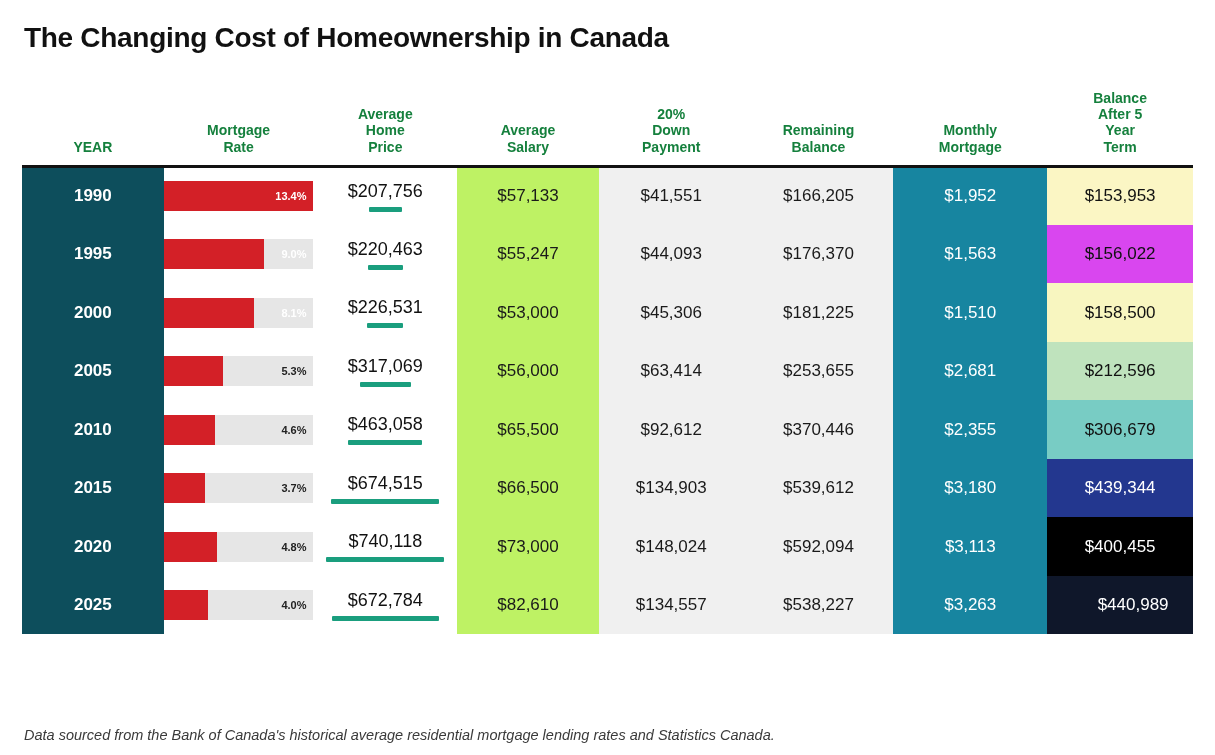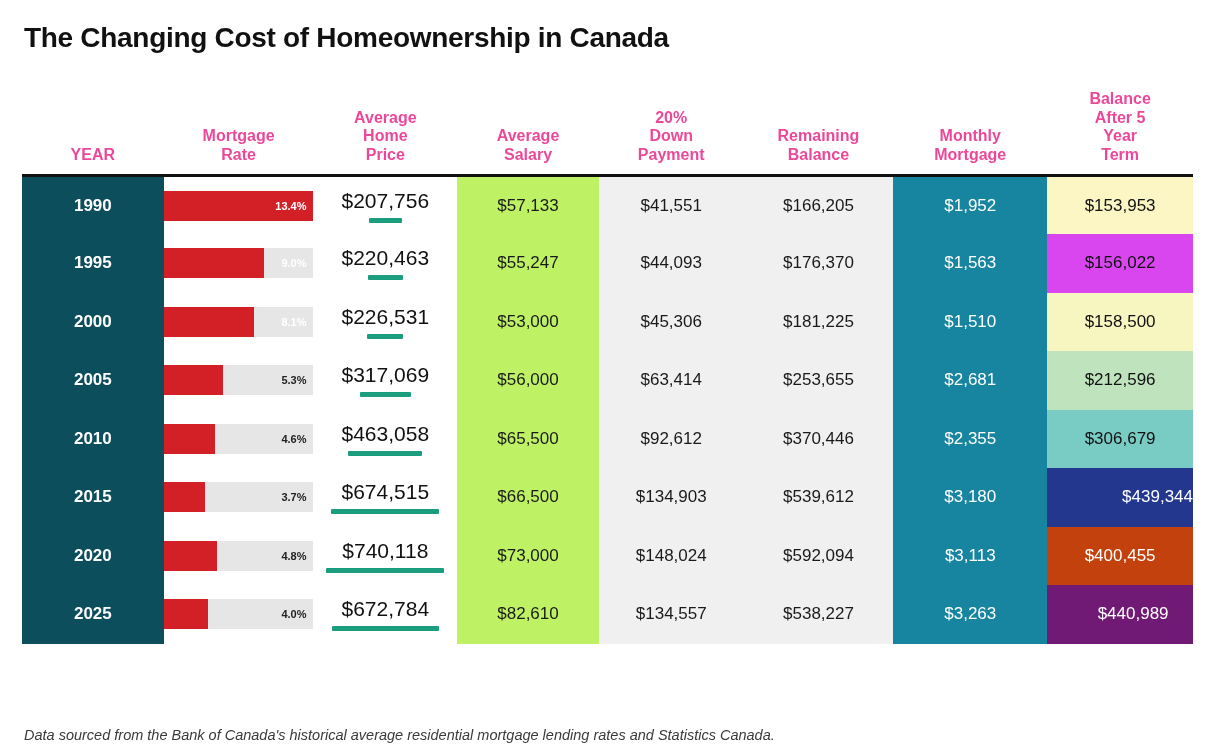--- a/index.html
+++ b/index.html
@@ -29,23 +29,23 @@
     color: #111111;
     margin: 4px 0 0 2px;
   }
   table.data {
     border-collapse: collapse;
     table-layout: fixed;
     width: 1171px;
     margin-top: 36px;
   }
   table.data th {
-    font-size: 16px;
+    font-size: 14px;
     font-weight: bold;
-    color: #ec4899;
+    color: #15803d;
     vertical-align: bottom;
     padding: 0 6px 10px 6px;
     text-align: center;
     line-height: 1.16;
   }
   th.year-head {
     color: #111111;
     text-align: center;
   }
   table.data tbody tr {
@@ -115,21 +115,21 @@
     background: #ffffff;
     padding: 0 12px;
   }
   .home-wrap {
     display: flex;
     flex-direction: column;
     align-items: center;
     justify-content: center;
   }
   .home-val {
-    font-size: 21px;
+    font-size: 18px;
     color: #111111;
     margin-bottom: 5px;
   }
   .home-bar {
     height: 5px;
     background: #1a9e7e;
     border-radius: 1px;
   }
 
   td.salary { background: #bef264; }
@@ -293,59 +293,59 @@
           <td class="home">
             <div class="home-wrap">
               <div class="home-val">$674,515</div>
               <div class="home-bar" style="width: 108px;"></div>
             </div>
           </td>
           <td class="salary">$66,500</td>
           <td class="down">$134,903</td>
           <td class="remain">$539,612</td>
           <td class="monthly">$3,180</td>
-          <td class="balance" style="background: rgb(35, 55, 143); color: rgb(255, 255, 255); text-align: right;">$439,344</td>
+          <td class="balance" style="background: rgb(35, 55, 143); color: rgb(255, 255, 255);">$439,344</td>
         </tr>
         <tr>
           <td class="year">2020</td>
           <td class="rate">
             <div class="bar-track">
               <div class="bar-fill" style="width: 35.8209%;"></div>
               <div class="bar-label outside">4.8%</div>
             </div>
           </td>
           <td class="home">
             <div class="home-wrap">
               <div class="home-val">$740,118</div>
               <div class="home-bar" style="width: 118px;"></div>
             </div>
           </td>
           <td class="salary">$73,000</td>
           <td class="down">$148,024</td>
           <td class="remain">$592,094</td>
           <td class="monthly">$3,113</td>
-          <td class="balance" style="background: #c2410c; color: rgb(255, 255, 255);">$400,455</td>
+          <td class="balance" style="background: #000000; color: rgb(255, 255, 255);">$400,455</td>
         </tr>
         <tr>
           <td class="year">2025</td>
           <td class="rate">
             <div class="bar-track">
               <div class="bar-fill" style="width: 29.8507%;"></div>
               <div class="bar-label outside">4.0%</div>
             </div>
           </td>
           <td class="home">
             <div class="home-wrap">
               <div class="home-val">$672,784</div>
               <div class="home-bar" style="width: 107px;"></div>
             </div>
           </td>
           <td class="salary">$82,610</td>
           <td class="down">$134,557</td>
           <td class="remain">$538,227</td>
           <td class="monthly">$3,263</td>
-          <td class="balance" style="background: #701a75; color: rgb(255, 255, 255); padding-left: 26px;">$440,989</td>
+          <td class="balance" style="background: #0f172a; color: rgb(255, 255, 255); padding-left: 26px;">$440,989</td>
         </tr>
       </tbody>
   </table>
 
   <div class="footnote">Data sourced from the Bank of Canada's historical average residential mortgage lending rates and Statistics Canada.</div>
 </div>
 
 </body></html>

